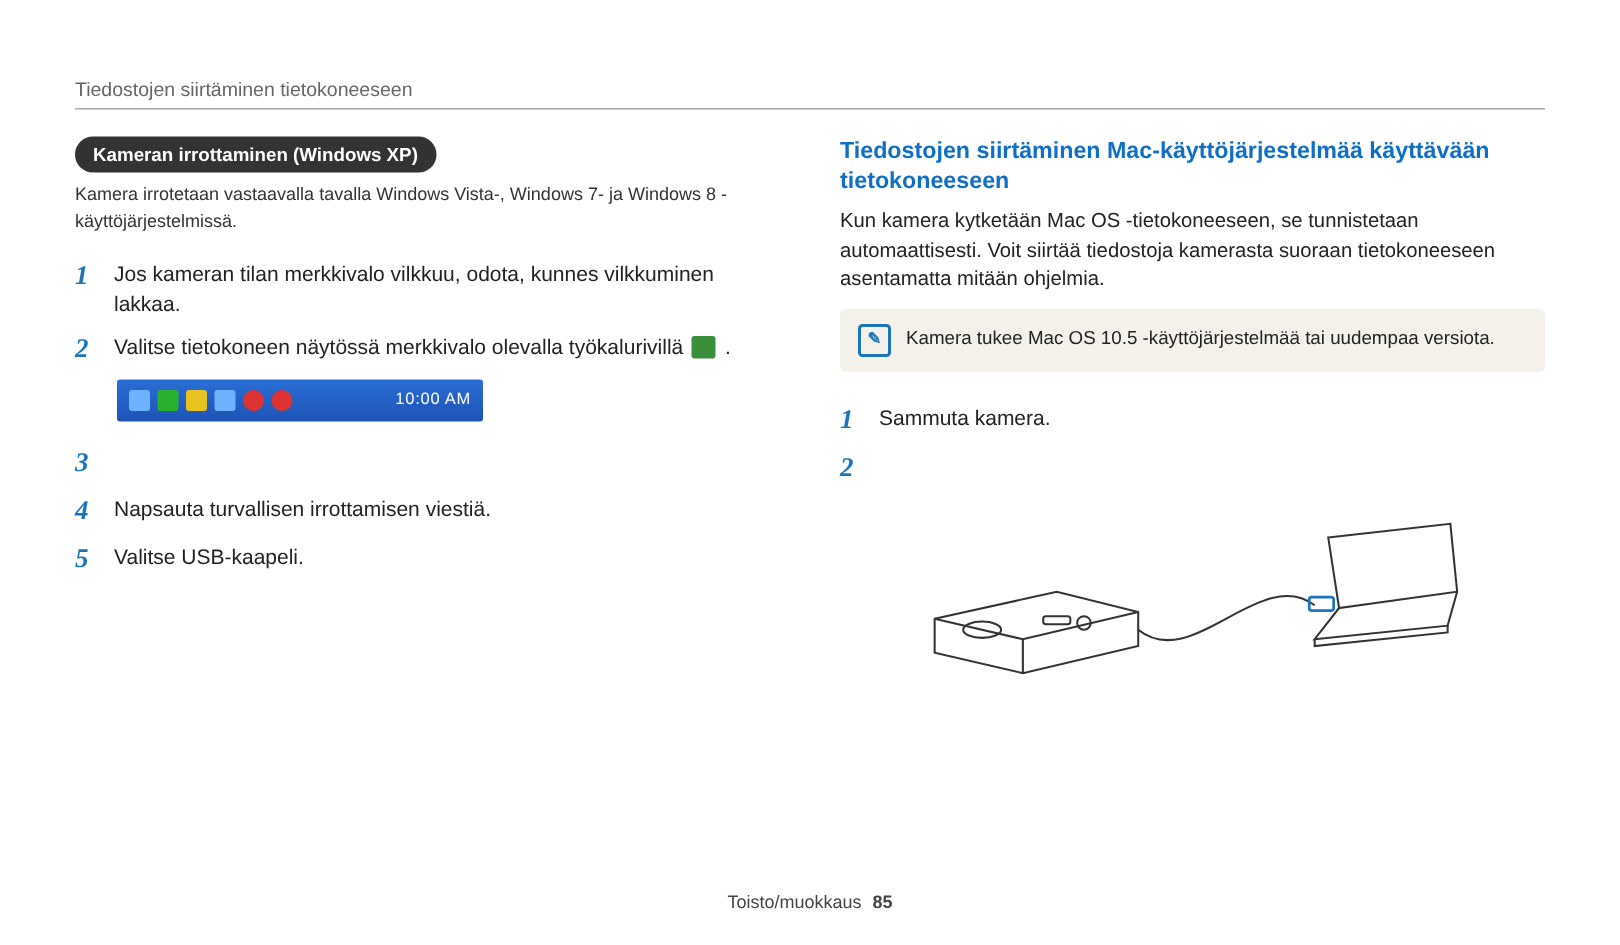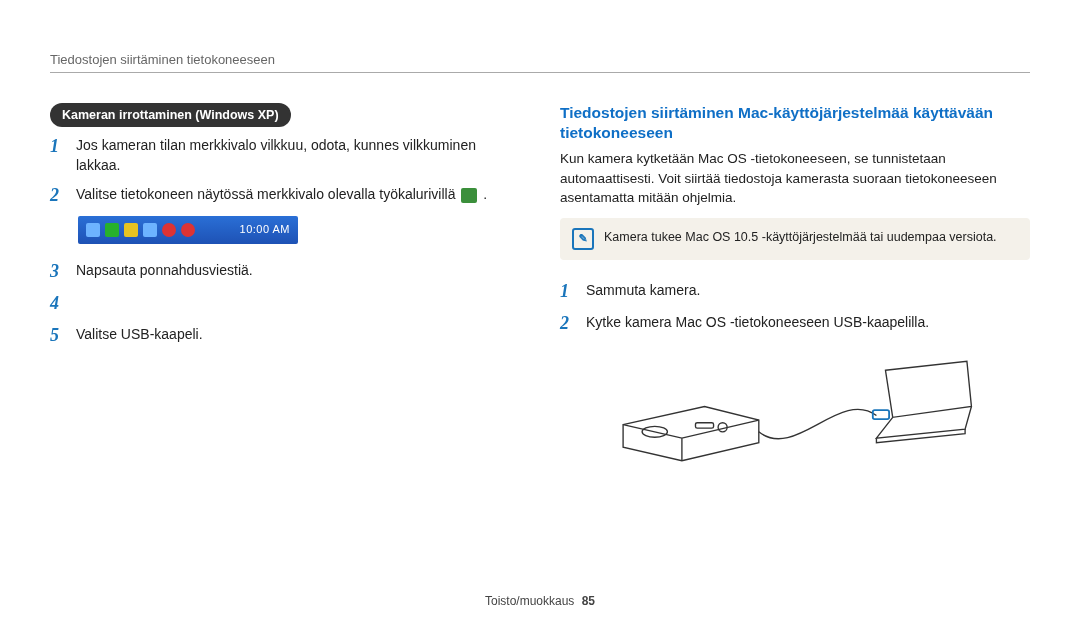--- a/index.html
+++ b/index.html
@@ -7,21 +7,21 @@
     padding: 0;
     font-family: "Segoe UI", Arial, sans-serif;
     background: #fff;
     color: #222;
     width: 1080px;
     height: 630px;
     box-sizing: border-box;
     position: relative;
   }
   .page {
-    padding: 48px 50px 20px 50px;
+    padding: 36px 50px 20px 50px;
     display: flex;
     gap: 40px;
   }
   .header-title {
     position: absolute;
     top: 52px;
     left: 50px;
     font-size: 13px;
     color: #666;
   }
@@ -76,21 +76,21 @@
     width: 16px;
     height: 15px;
     background: #3b8f3b;
     border-radius: 2px;
     vertical-align: middle;
     margin: 0 2px;
     position: relative;
   }
   .taskbar-img {
     margin: 8px 0 14px 28px;
-    width: 220px;
+    width: 244px;
     height: 28px;
     background: linear-gradient(#2a6fd6, #1e52b5);
     border-radius: 2px;
     display: flex;
     align-items: center;
     padding: 0 8px;
     box-sizing: border-box;
     color: #fff;
     font-size: 11px;
     gap: 5px;
@@ -161,20 +161,21 @@
 </head>
 <body>
 
 <div class="header-title">Tiedostojen siirtäminen tietokoneeseen</div>
 <div class="hr-top"></div>
 
 <div class="page">
 
   <div class="col">
     <div class="pill">Kameran irrottaminen (Windows XP)</div>
+    <div class="small-text">Kamera irrotetaan vastaavalla tavalla Windows Vista-, Windows 7- ja Windows 8 -käyttöjärjestelmissä.</div>
 
     <div class="step-row">
       <div class="step-num">1</div>
       <div class="step-text">Jos kameran tilan merkkivalo vilkkuu, odota, kunnes vilkkuminen lakkaa.</div>
     </div>
 
     <div class="step-row">
       <div class="step-num">2</div>
       <div class="step-text">
         <span>Valitse tietokoneen näytössä merkkivalo olevalla työkalurivillä</span>
@@ -187,24 +188,24 @@
       <span class="ico ico-green"></span>
       <span class="ico ico-yellow"></span>
       <span class="ico ico-blue"></span>
       <span class="ico ico-red"></span>
       <span class="ico ico-red"></span>
       <span class="taskbar-time">10:00 AM</span>
     </div>
 
     <div class="step-row">
       <div class="step-num">3</div>
-      <div class="step-text">Napsauta ponnahdusviestiä.</div>
     </div>
     <div class="step-row">
       <div class="step-num">4</div>
+      <div class="step-text">Napsauta turvallisen irrottamisen viestiä.</div>
     </div>
     <div class="step-row">
       <div class="step-num">5</div>
       <div class="step-text">Valitse USB-kaapeli.</div>
     </div>
   </div>
 
   <div class="col">
     <div class="blue-heading">Tiedostojen siirtäminen Mac-käyttöjärjestelmää käyttävään tietokoneeseen</div>
     <div style="margin-bottom:10px;">Kun kamera kytketään Mac OS -tietokoneeseen, se tunnistetaan automaattisesti. Voit siirtää tiedostoja kamerasta suoraan tietokoneeseen asentamatta mitään ohjelmia.</div>
@@ -213,21 +214,20 @@
       <div class="info-icon note">✎</div>
       <div>Kamera tukee Mac OS 10.5 -käyttöjärjestelmää tai uudempaa versiota.</div>
     </div>
 
     <div class="step-row">
       <div class="step-num">1</div>
       <div class="step-text">Sammuta kamera.</div>
     </div>
     <div class="step-row">
       <div class="step-num">2</div>
-      <div class="step-text">Kytke kamera Mac OS -tietokoneeseen USB-kaapelilla.</div>
     </div>
 
 
     <div class="illustration">
       <svg viewBox="0 0 420 130" width="380" height="120">
 
         <g stroke="#333" stroke-width="1.5" fill="none">
           <path d="M20 80 L110 60 L170 75 L170 100 L85 120 L20 105 Z"></path>
           <path d="M20 80 L85 95 L170 75"></path>
           <path d="M85 95 L85 120"></path>

